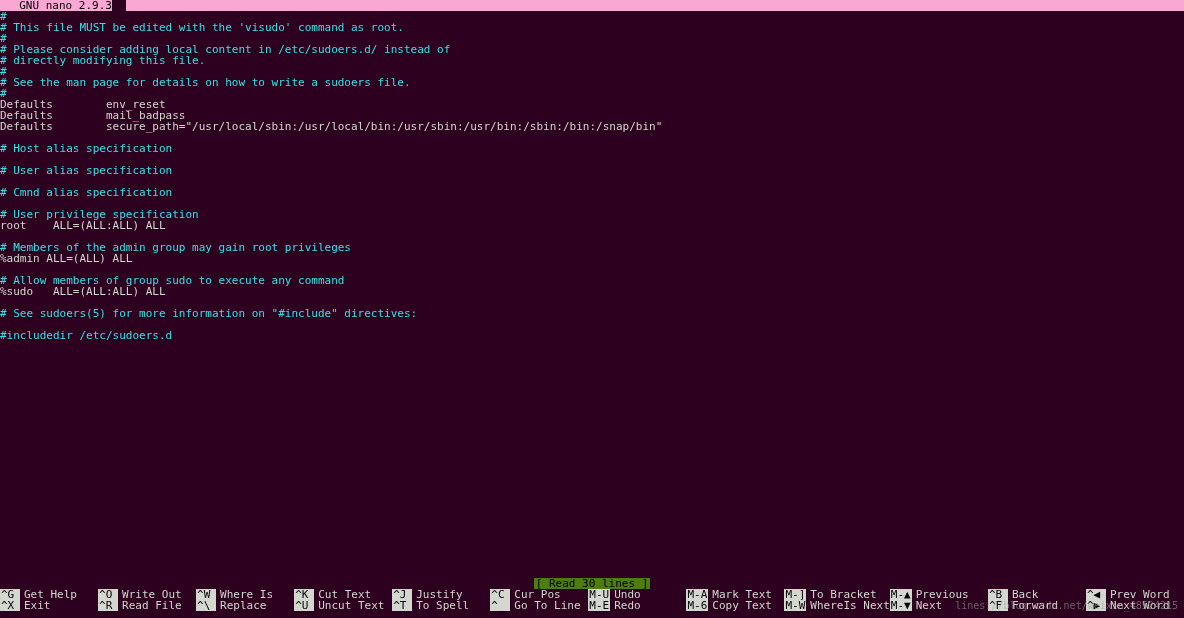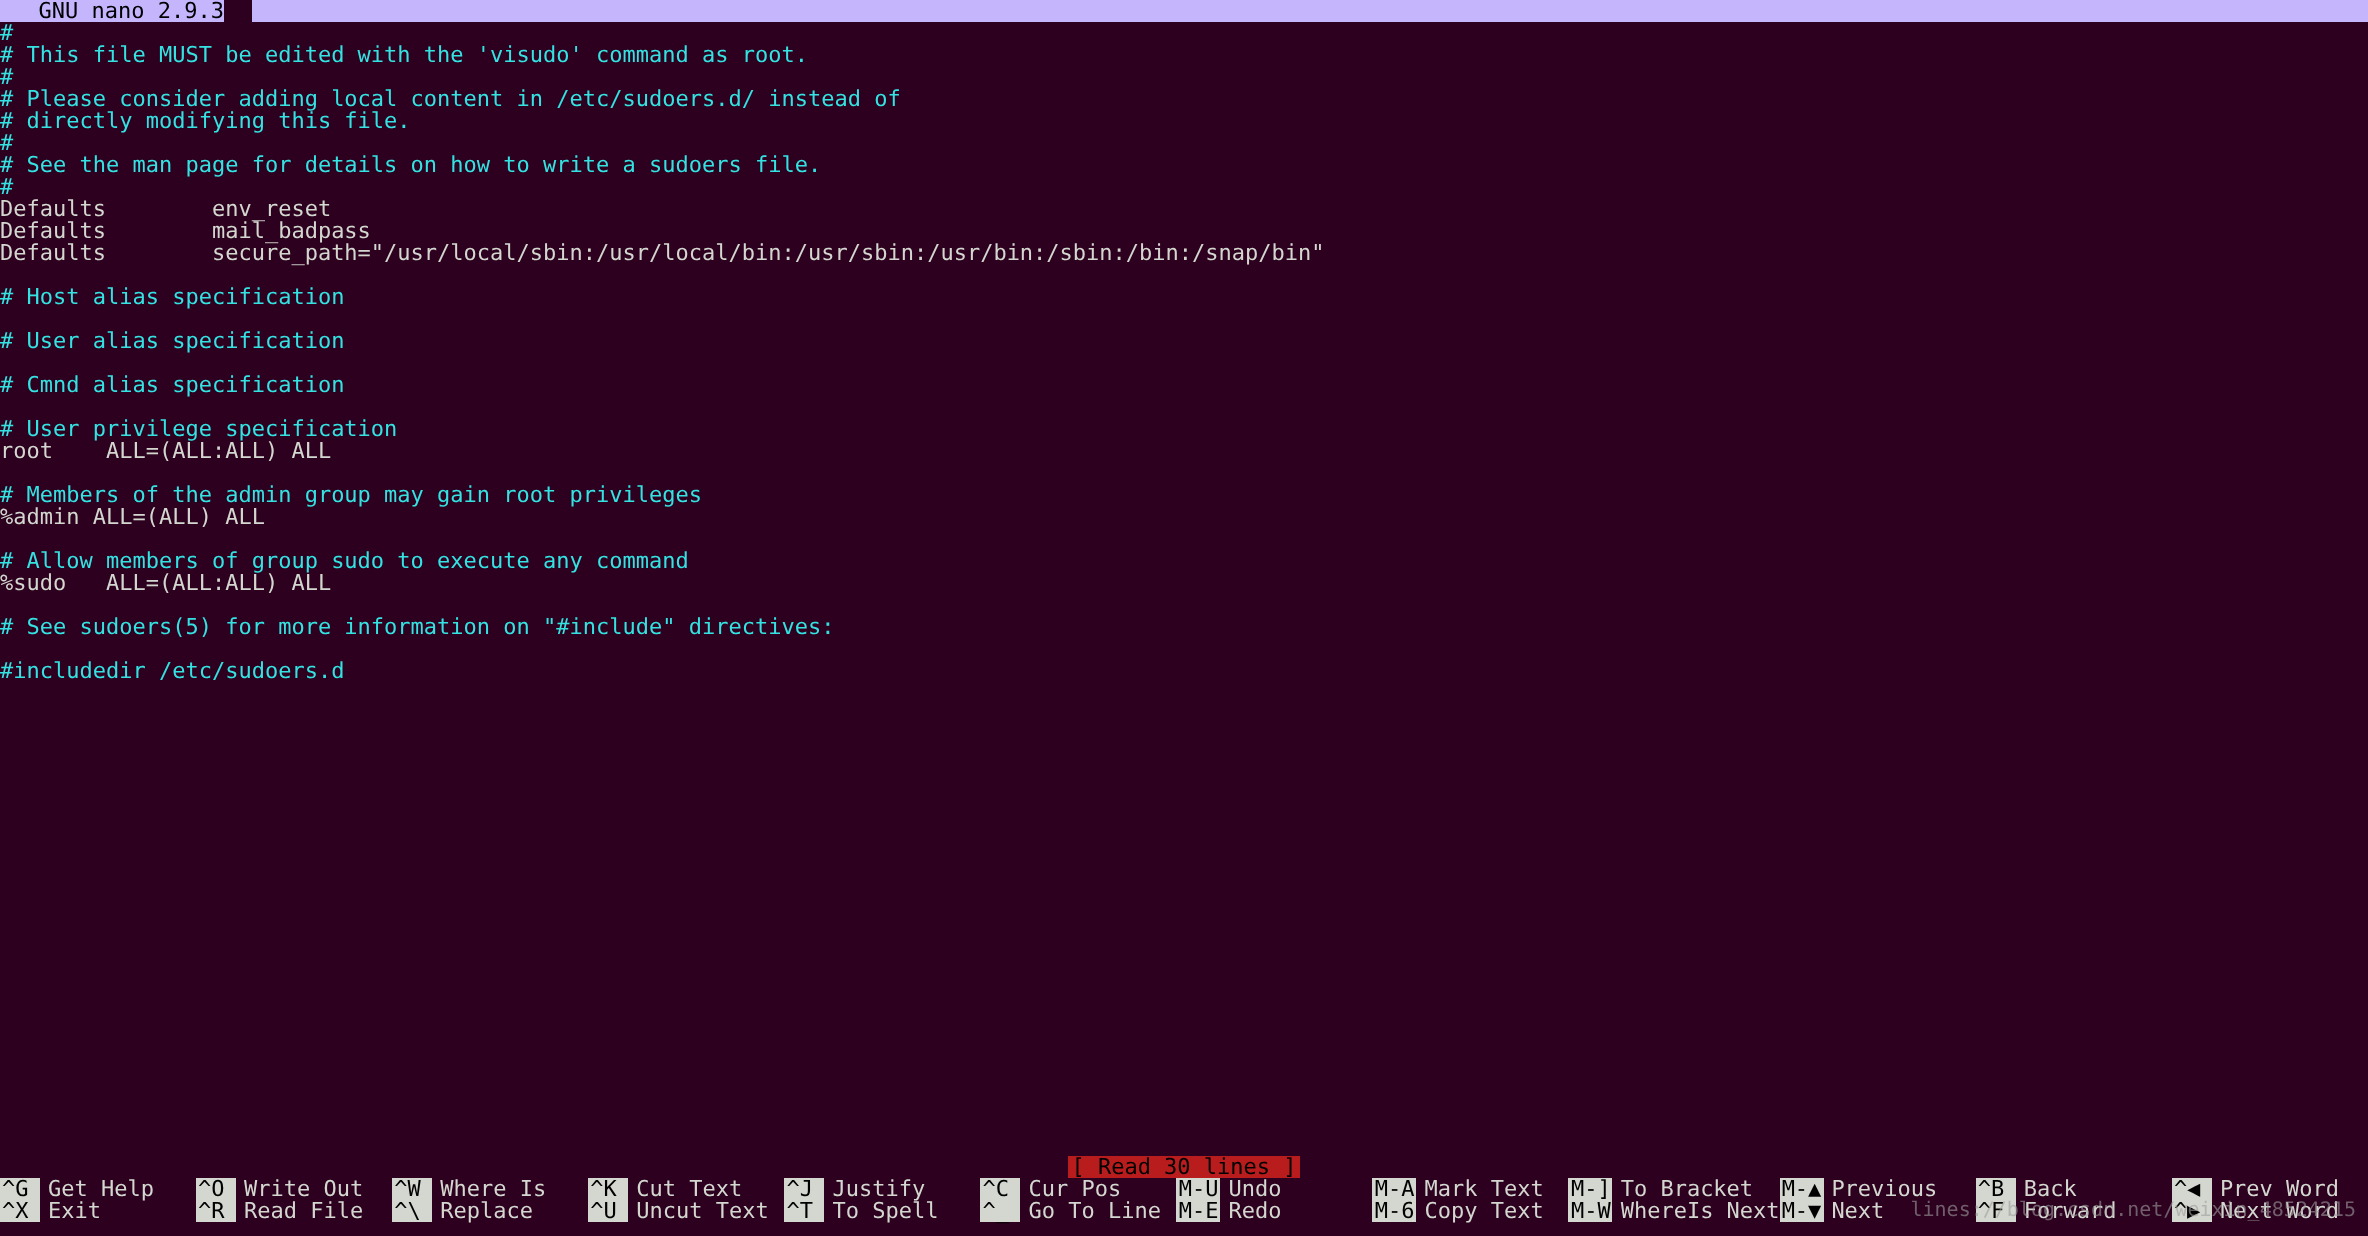--- a/index.html
+++ b/index.html
@@ -8,21 +8,21 @@
       font-family: "DejaVu Sans Mono", "Liberation Mono", Consolas, monospace;
       font-size: 11px;
       line-height: 11px;
       color: #d3d7cf;
       width: 1184px;
       height: 618px;
       position: relative;
       overflow: hidden;
     }
     .title-bar {
-      background: #c4b5fd;
+      background: #f9a8d4;
       color: #000;
       height: 11px;
       display: flex;
       white-space: pre;
     }
     .title-left { flex: 0 0 auto; padding-left: 6px; }
     .title-center { flex: 1; text-align: center; }
     .title-right { flex: 0 0 auto; width: 14px; background: #2c001e; }
     .editor {
       padding: 0;
@@ -34,21 +34,21 @@
     .c-text { color: #d3d7cf; }
     .status-bar {
       position: absolute;
       bottom: 29px;
       left: 0; right: 0;
       height: 11px;
       text-align: center;
     }
     .status-inner {
       display: inline-block;
-      background: #b91c1c;
+      background: #4d7c0f;
       color: #000;
       padding: 0 2px;
       white-space: pre;
     }
     .shortcuts {
       position: absolute;
       bottom: 7px;
       left: 0; right: 0;
       display: grid;
       grid-template-columns: repeat(12, 1fr);

